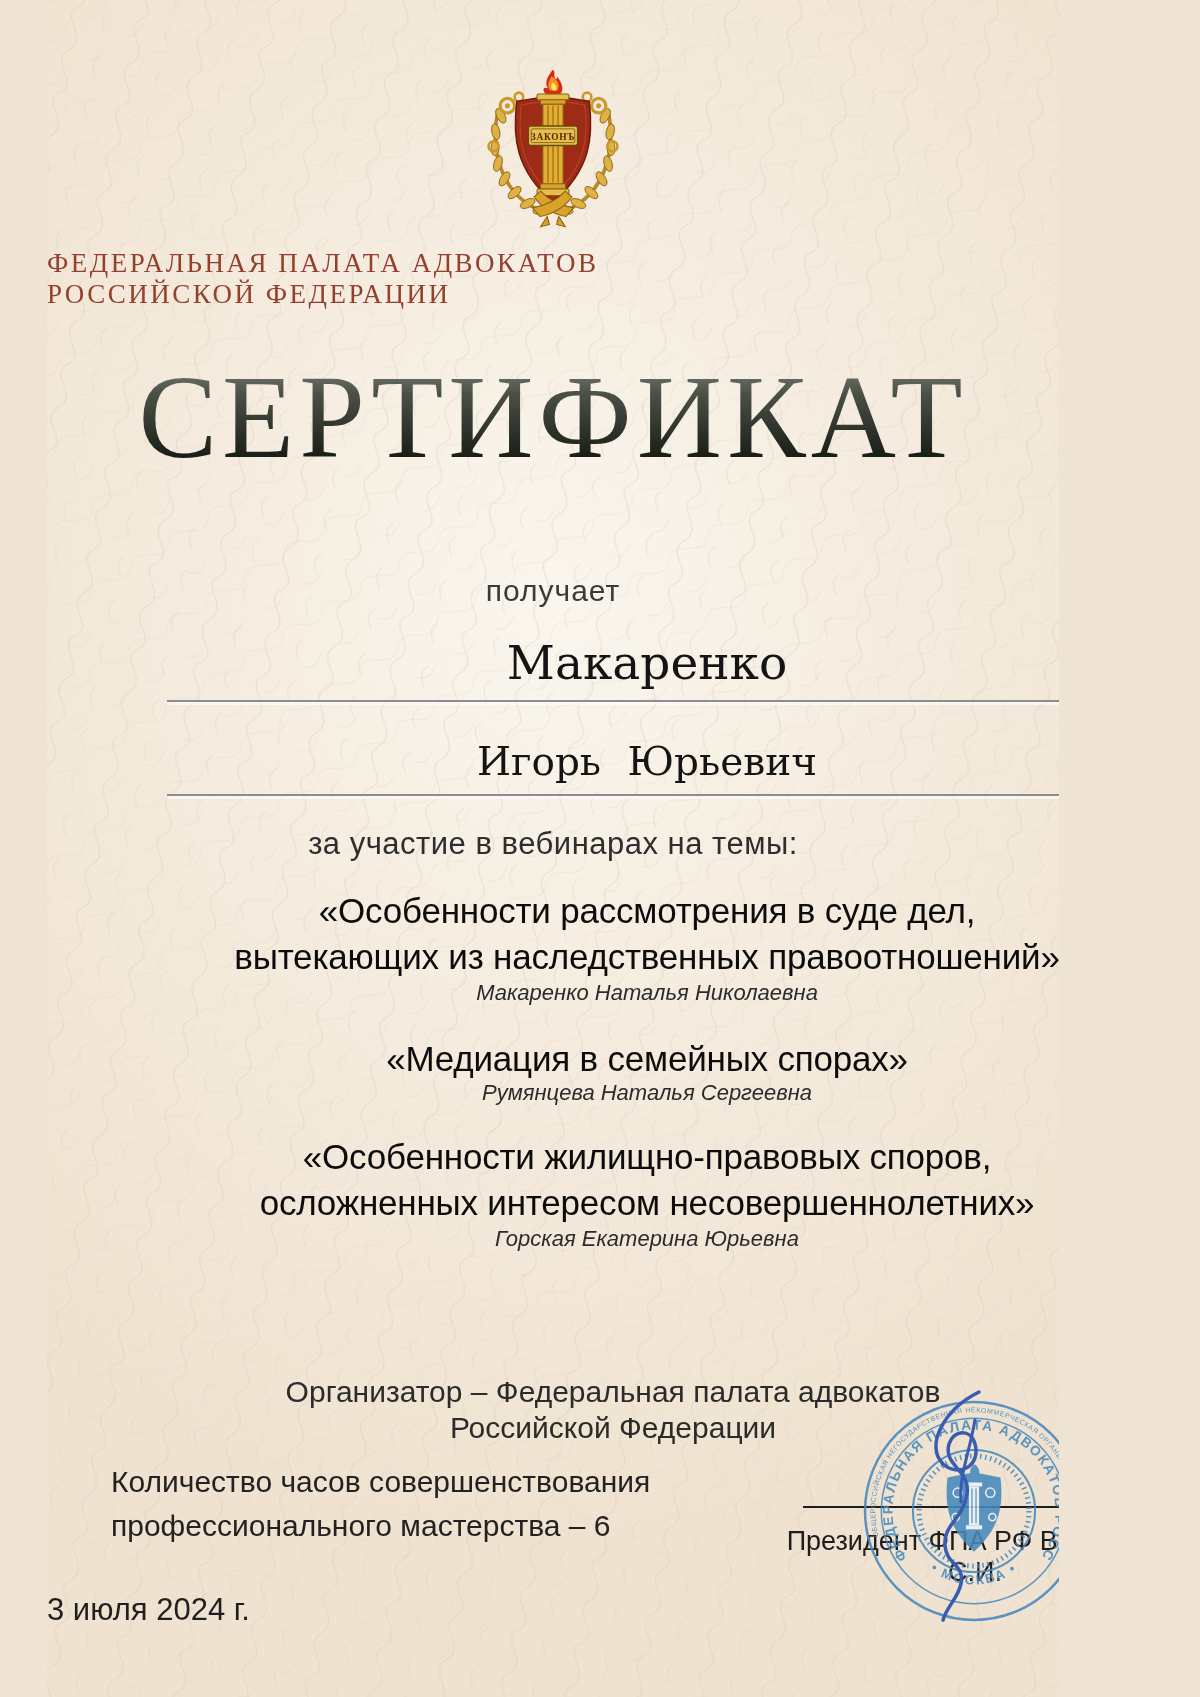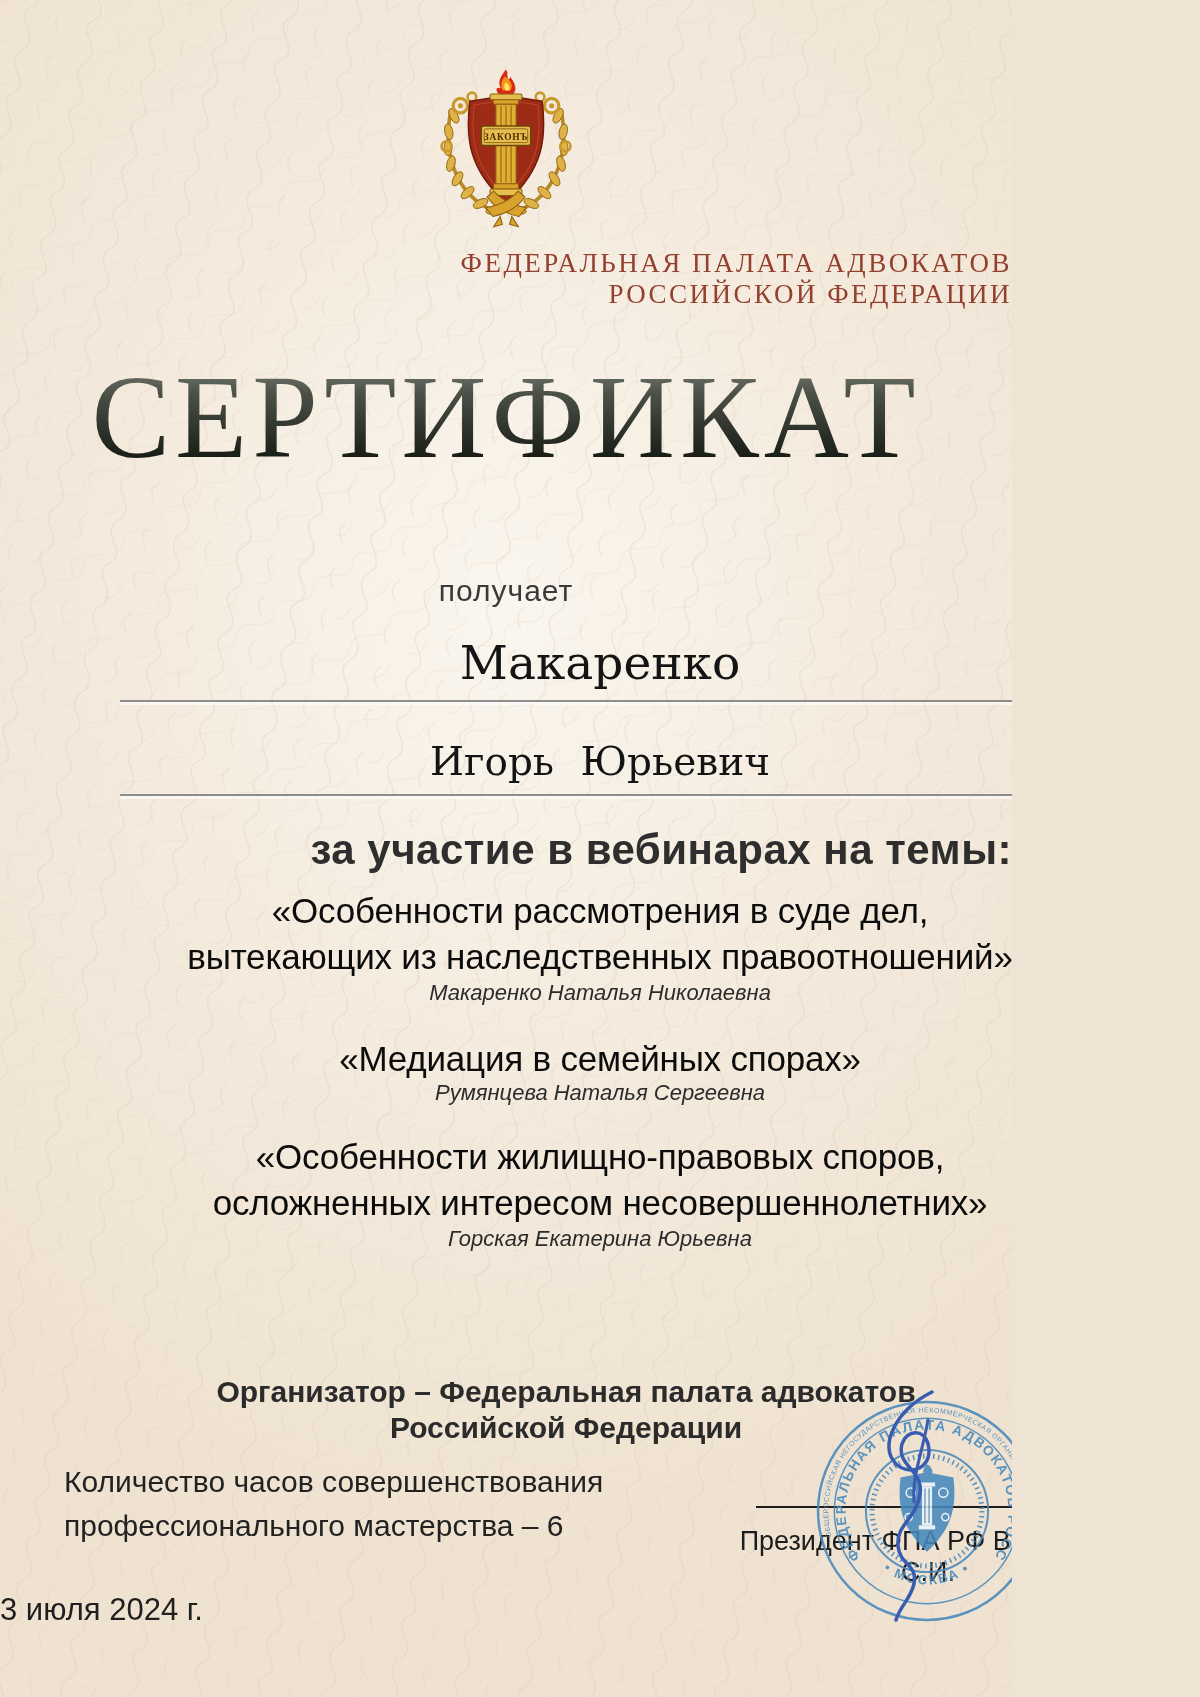--- a/index.html
+++ b/index.html
@@ -4,28 +4,29 @@
 <style>
   html,body{margin:0;padding:0;}
   body{
     width:1200px;height:1697px;
     font-family:"Liberation Sans",sans-serif;
     background:#efe3d3;
   }
   .page{
     position:relative;width:1012px;height:1697px;overflow:hidden;
     background:radial-gradient(ellipse 75% 55% at 50% 36%, #faf6ee 0%, #f5ecdf 45%, #efe2d0 100%);
+    margin-left:47px;
   }
   .bgpattern{position:absolute;left:0;top:0;z-index:0;}
   .layer{position:absolute;z-index:1;}
 
   .emblem{left:50%;top:68px;margin-left:-88px;width:176px;height:163px;}
 
   .issuer{
-    left:0;top:248px;width:100%;text-align:right;
+    left:0;top:248px;width:100%;text-align:left;
     font-family:"Liberation Serif",serif;
     font-size:27px;line-height:31px;letter-spacing:2.5px;
     color:#93402e;font-weight:400;
   }
 
   .title{
     left:0;top:352px;width:100%;text-align:center;
     font-family:"Liberation Serif",serif;
     font-size:118px;line-height:132px;letter-spacing:5px;font-weight:400;
     background:linear-gradient(180deg,#8a9087 0%,#4a5046 32%,#181e16 80%,#343a30 100%);
@@ -39,39 +40,39 @@
 
   .name-row{
     left:120px;width:960px;text-align:center;
     font-family:"DejaVu Serif","Liberation Serif",serif;color:#141414;
     border-bottom:2px solid #8d8d8d;box-shadow:0 3px 0 rgba(255,255,255,.55);
   }
   .name-last{top:630px;height:70px;font-size:47px;line-height:66px;}
   .name-first{top:734px;height:60px;font-size:39px;line-height:56px;word-spacing:14px;}
 
   .participation{
-    left:0;top:826px;width:100%;text-align:right;
-    font-size:42px;font-weight:700;letter-spacing:.5px;color:#2e2e2e;
+    left:0;top:826px;width:100%;text-align:center;
+    font-size:31px;font-weight:400;letter-spacing:.5px;color:#2e2e2e;
   }
 
   .topic{
     left:60px;width:1080px;text-align:center;
     font-size:35px;font-weight:400;line-height:46px;color:#0c0c0c;letter-spacing:-.2px;
   }
   .speaker{
     left:60px;width:1080px;text-align:center;
     font-size:22px;font-style:italic;font-weight:300;color:#2b2b2b;
   }
   .topic-1{top:888px;} .speaker-1{top:980px;}
   .topic-2{top:1036px;} .speaker-2{top:1080px;}
   .topic-3{top:1134px;} .speaker-3{top:1226px;}
 
   .organizer{
     left:0;top:1374px;width:1062px;text-align:center;
-    font-size:30px;font-weight:700;line-height:36px;color:#2b2b2b;padding-left:35px;
+    font-size:30px;font-weight:400;line-height:36px;color:#2b2b2b;padding-left:35px;
   }
   .hours{
     left:64px;top:1460px;width:560px;text-align:left;
     font-size:30px;font-weight:300;line-height:44px;color:#222;
   }
 
   .sig-line{left:756px;top:1506px;width:328px;height:0;border-top:2px solid #1d1d1d;z-index:2;}
   .sig-caption{
     left:736px;top:1526px;width:384px;text-align:center;
     font-size:27px;color:#1d1d1d;z-index:2;

